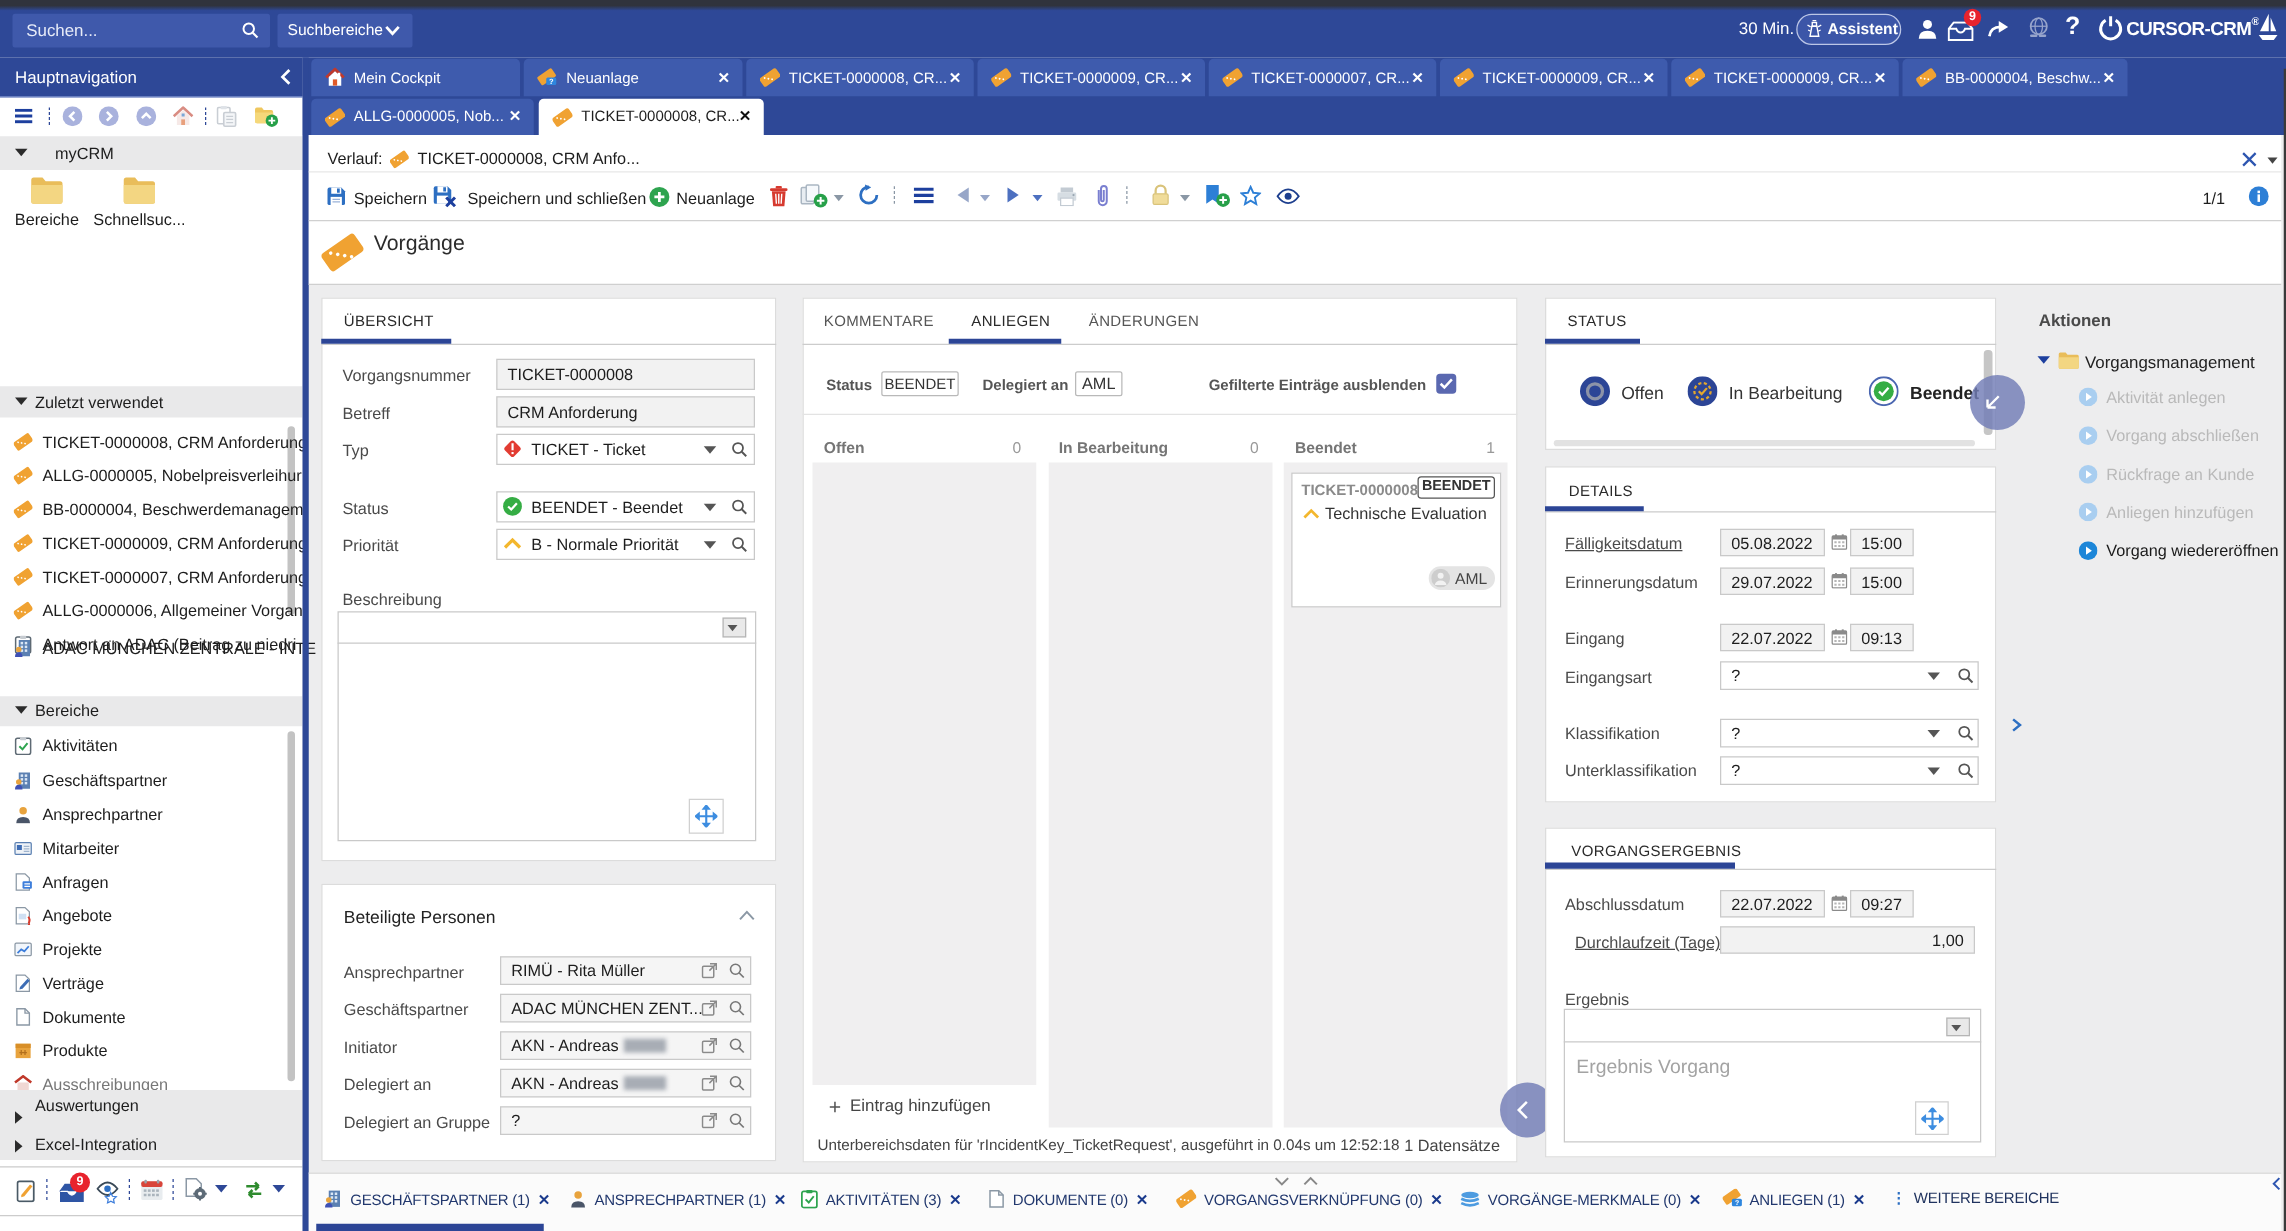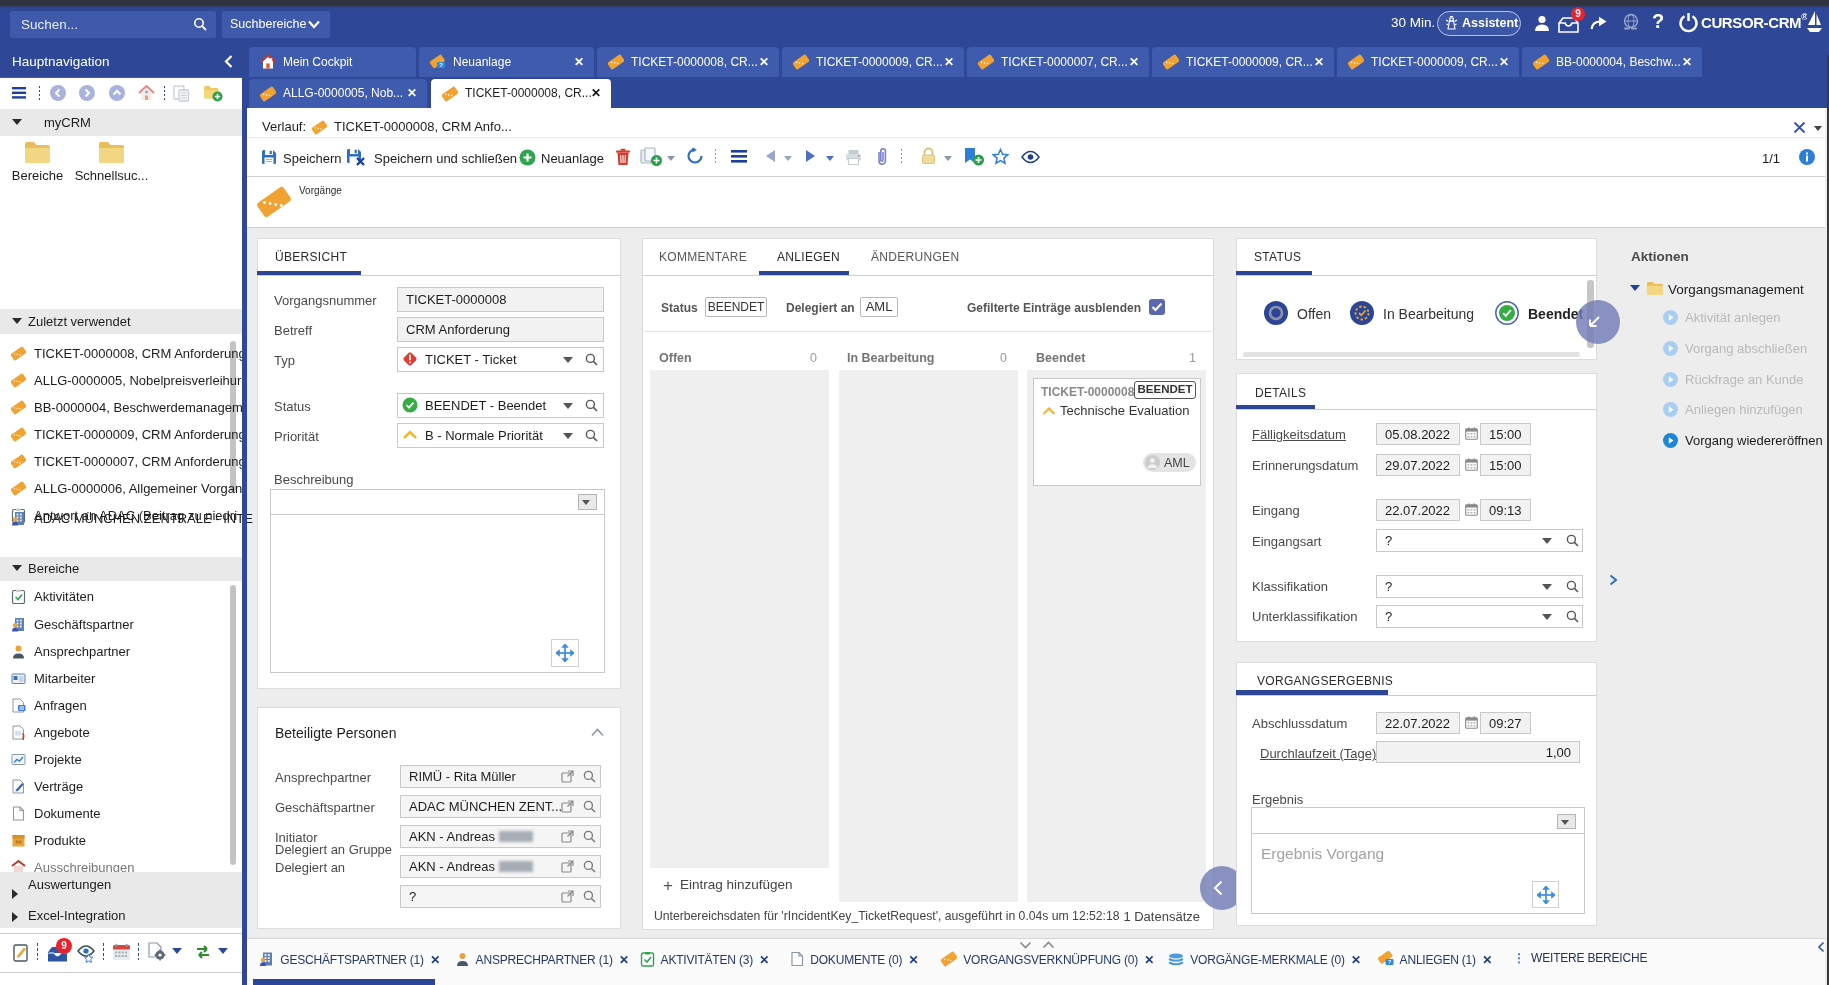--- a/index.html
+++ b/index.html
@@ -736,21 +736,21 @@
       <g transform="rotate(-35 17 17)">
         <rect x="1" y="8.5" width="32" height="17" rx="3" fill="#f0a232"></rect>
         <g fill="#fff">
           <circle cx="9" cy="12" r="1.4"></circle>
           <circle cx="13" cy="16" r="1.4"></circle>
           <circle cx="17" cy="20" r="1.4"></circle>
           <circle cx="21" cy="24" r="1.4"></circle>
         </g>
       </g>
     </svg>
-  <div class="abs" style="left:299px;top:185px;font-size:10px;color:#2b2b2b;">Vorgänge</div>
+  <div class="abs" style="left:299px;top:185px;font-size:17px;color:#2b2b2b;">Vorgänge</div>
 
   <div class="panel" style="left:257px;top:238px;width:364px;height:451px;"></div>
   <div class="ptab" style="left:275px;top:250px;">ÜBERSICHT</div>
   <div class="pline" style="left:257px;top:275px;width:364px;"></div>
   <div class="punder" style="left:257px;top:271px;width:104px;"></div>
   <div class="flabel" style="left:274px;top:293px;">Vorgangsnummer</div>
   <div class="fbox" style="left:397px;top:287px;width:207px;height:25px;line-height:24px;">TICKET-0000008</div>
   <div class="flabel" style="left:274px;top:323px;">Betreff</div>
   <div class="fbox" style="left:397px;top:317px;width:207px;height:25px;line-height:24px;">CRM Anforderung</div>
   <div class="flabel" style="left:274px;top:353px;">Typ</div>
@@ -809,21 +809,21 @@
       <path d="M1 7.5 L6.5 1.5 L12 7.5" fill="none" stroke="#8b98a5" stroke-width="1.6"></path>
     </svg>
   <div class="flabel" style="left:275px;top:770px;">Ansprechpartner</div>
   <div class="fbox" style="left:400px;top:765px;width:201px;height:23px;line-height:22px;background:#f5f5f5;">RIMÜ - Rita Müller</div>
   <div class="flabel" style="left:275px;top:800px;">Geschäftspartner</div>
   <div class="fbox" style="left:400px;top:795px;width:201px;height:23px;line-height:22px;background:#f5f5f5;">ADAC MÜNCHEN ZENT...</div>
   <div class="flabel" style="left:275px;top:830px;">Initiator</div>
   <div class="fbox" style="left:400px;top:825px;width:201px;height:23px;line-height:22px;background:#f5f5f5;">AKN - Andreas <span style="display:inline-block;width:34px;height:11px;background:#a8adb5;filter:blur(1.5px);vertical-align:-1px;"></span></div>
   <div class="flabel" style="left:275px;top:860px;">Delegiert an</div>
   <div class="fbox" style="left:400px;top:855px;width:201px;height:23px;line-height:22px;background:#f5f5f5;">AKN - Andreas <span style="display:inline-block;width:34px;height:11px;background:#a8adb5;filter:blur(1.5px);vertical-align:-1px;"></span></div>
-  <div class="flabel" style="left:275px;top:842px;">Delegiert an Gruppe</div>
+  <div class="flabel" style="left:275px;top:890px;">Delegiert an Gruppe</div>
   <div class="fbox" style="left:400px;top:885px;width:201px;height:23px;line-height:22px;background:#f5f5f5;">?</div>
 
   <svg class="extlink" style="left:561px;top:770px" viewBox="0 0 13 13">
       <rect x="1" y="3" width="9" height="9" rx="1" fill="none" stroke="#8a8a8a" stroke-width="1.2"></rect>
       <path d="M7 1 H12 V6 M12 1 L6.5 6.5" fill="none" stroke="#8a8a8a" stroke-width="1.2"></path>
     </svg>
   <svg class="mag" style="left:583px;top:770px" viewBox="0 0 13 13">
       <circle cx="5.4" cy="5.4" r="4" fill="none" stroke="#777" stroke-width="1.3"></circle>
       <line x1="8.4" y1="8.4" x2="12" y2="12" stroke="#777" stroke-width="1.4"></line>
     </svg>

